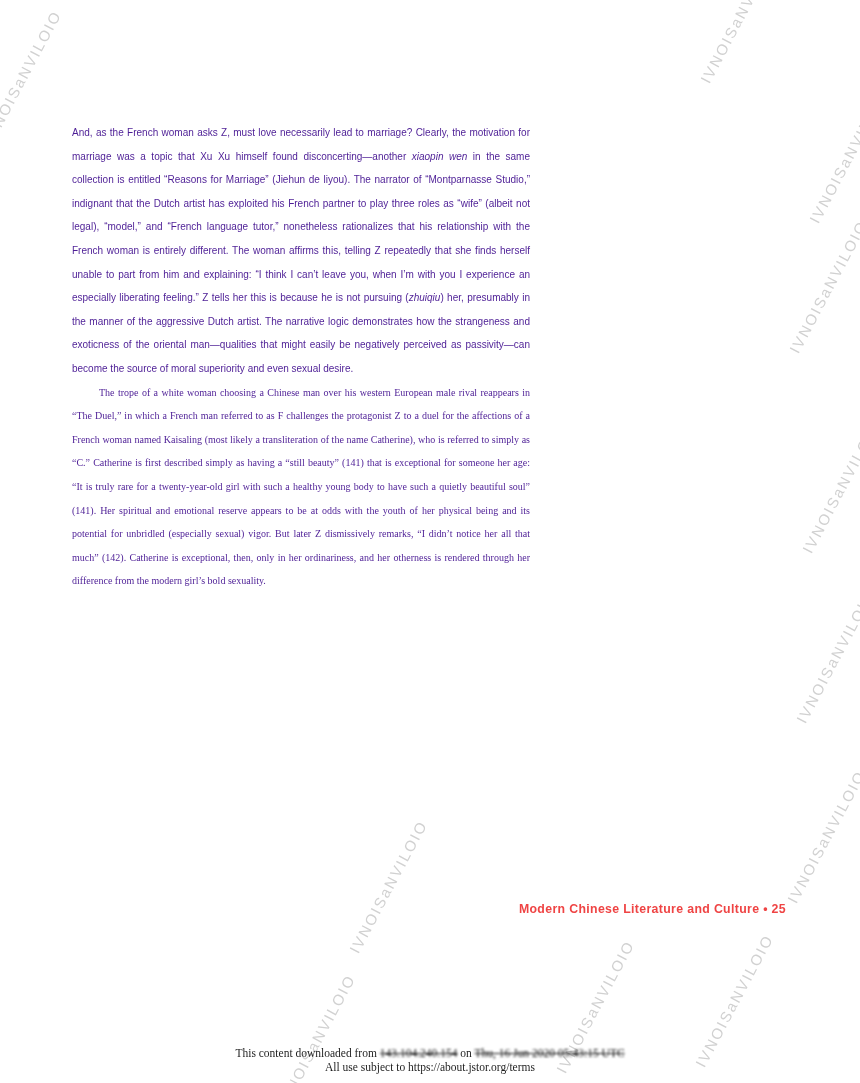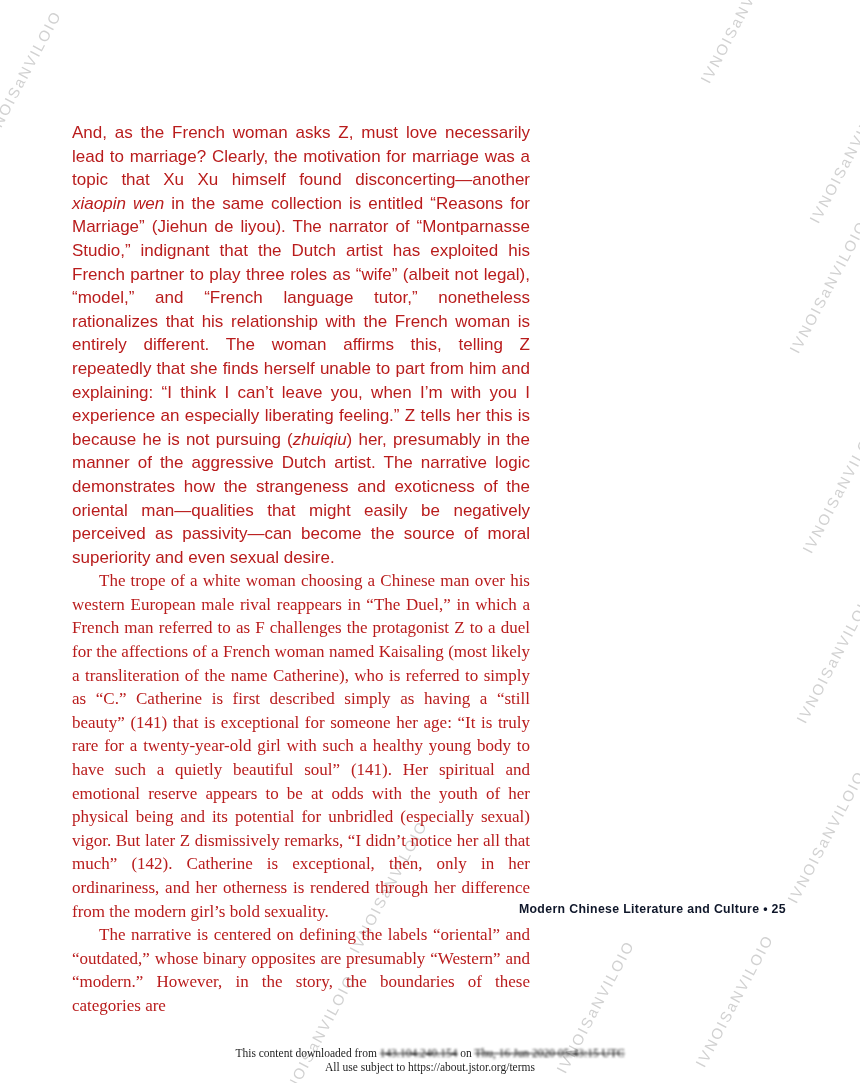--- a/index.html
+++ b/index.html
@@ -27,37 +27,37 @@
     opacity: 0.85;
     user-select: none;
     pointer-events: none;
   }
   
   .text-block {
     position: absolute;
     left: 72px;
     top: 121px;
     width: 458px;
-    color: #b91c1c;
-    font-size: 17px;
+    color: #4c1d95;
+    font-size: 10px;
     line-height: 23.6px;
     text-align: justify;
   }
   .text-block p { margin: 0; }
   .text-block p.indent { text-indent: 27px; font-family: Liberation Serif, serif; }
   .text-block em { font-style: italic; }
   
   .running-footer {
     position: absolute;
     top: 902px;
     right: 74px;
     font-size: 12.3px;
     font-weight: bold;
     letter-spacing: 0.35px;
-    color: #0f172a;
+    color: #ef4444;
     white-space: nowrap;
   }
   
   .jstor-footer {
     position: absolute;
     left: 0;
     top: 1046px;
     width: 100%;
     text-align: center;
     font-family: "Liberation Serif", serif;
@@ -83,21 +83,20 @@
   <span class="wm" style="left: 793px; top: 718px; color: rgb(201, 201, 201);">IVNOISaNVILOIO</span>
   <span class="wm" style="left: 784px; top: 898px; color: rgb(201, 201, 201);">IVNOISaNVILOIO</span>
   <span class="wm" style="left: 346px; top: 948px; color: rgb(201, 201, 201);">IVNOISaNVILOIO</span>
   <span class="wm" style="left: 692px; top: 1062px; color: rgb(201, 201, 201);">IVNOISaNVILOIO</span>
   <span class="wm" style="left: 553px; top: 1068px; color: rgb(201, 201, 201);">IVNOISaNVILOIO</span>
   <span class="wm" style="left: 274px; top: 1102px; color: rgb(201, 201, 201);">IVNOISaNVILOIO</span>
 
   <main class="text-block">
       <p><span>And, as the French woman asks Z, must love necessarily lead to marriage? Clearly, the motivation for marriage was a topic that Xu Xu himself found disconcerting—another </span><em>xiaopin wen</em><span> in the same collection is entitled “Reasons for Marriage” (Jiehun de liyou). The narrator of “Montparnasse Studio,” indignant that the Dutch artist has exploited his French partner to play three roles as “wife” (albeit not legal), “model,” and “French language tutor,” nonetheless rationalizes that his relationship with the French woman is entirely different. The woman affirms this, telling Z repeatedly that she finds herself unable to part from him and explaining: “I think I can’t leave you, when I’m with you I experience an especially liberating feeling.” Z tells her this is because he is not pursuing (</span><em>zhuiqiu</em><span>) her, presumably in the manner of the aggressive Dutch artist. The narrative logic demonstrates how the strangeness and exoticness of the oriental man—qualities that might easily be negatively perceived as passivity—can become the source of moral superiority and even sexual desire.</span></p>
       <p class="indent"><span>The trope of a white woman choosing a Chinese man over his western European male rival reappears in “The Duel,” in which a French man referred to as F challenges the protagonist Z to a duel for the affections of a French woman named Kaisaling (most likely a transliteration of the name Catherine), who is referred to simply as “C.” Catherine is first described simply as having a “still beauty” (141) that is exceptional for someone her age: “It is truly rare for a twenty-year-old girl with such a healthy young body to have such a quietly beautiful soul” (141). Her spiritual and emotional reserve appears to be at odds with the youth of her physical being and its potential for unbridled (especially sexual) vigor. But later Z dismissively remarks, “I didn’t notice her all that much” (142). Catherine is exceptional, then, only in her ordinariness, and her otherness is rendered through her difference from the modern girl’s bold sexuality.</span></p>
-      <p class="indent"><span>The narrative is centered on defining the labels “oriental” and “outdated,” whose binary opposites are presumably “Western” and “modern.” However, in the story, the boundaries of these categories are</span></p>
     </main>
 
   <div class="running-footer">
     <span>Modern Chinese Literature and Culture</span>
     <span>•</span>
     <span>25</span>
   </div>
 
   <div class="jstor-footer">
     <div>

